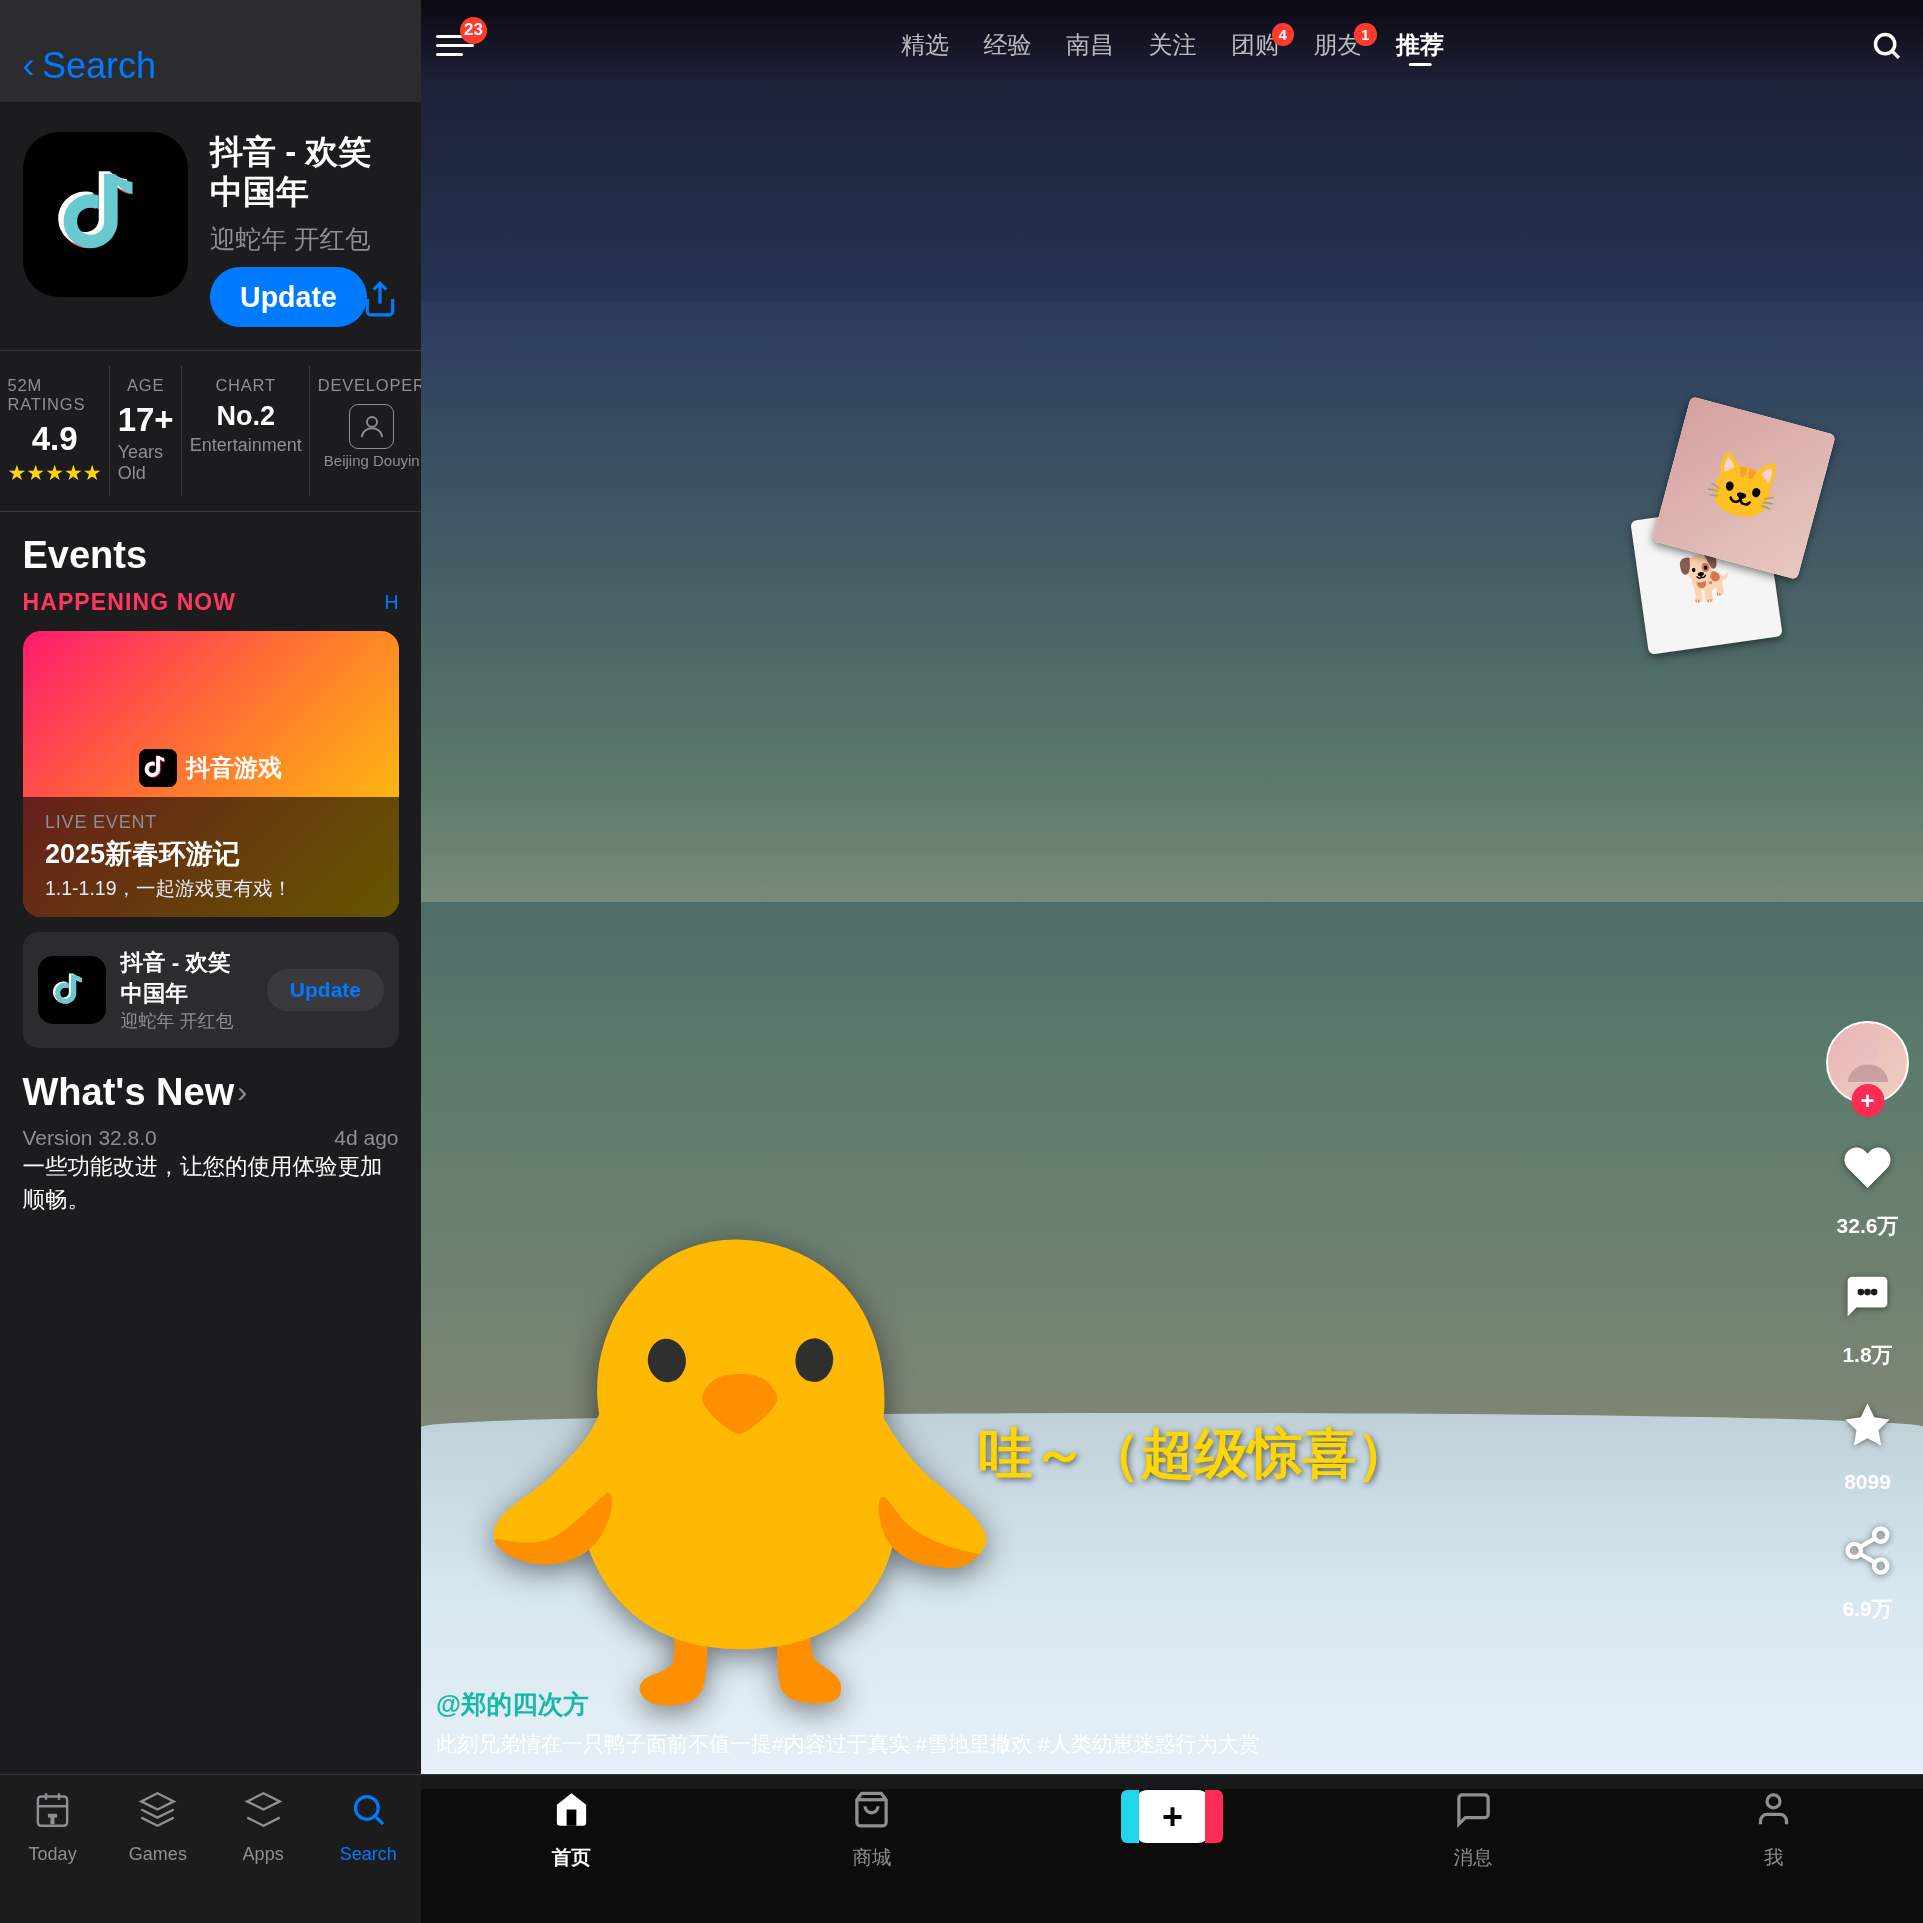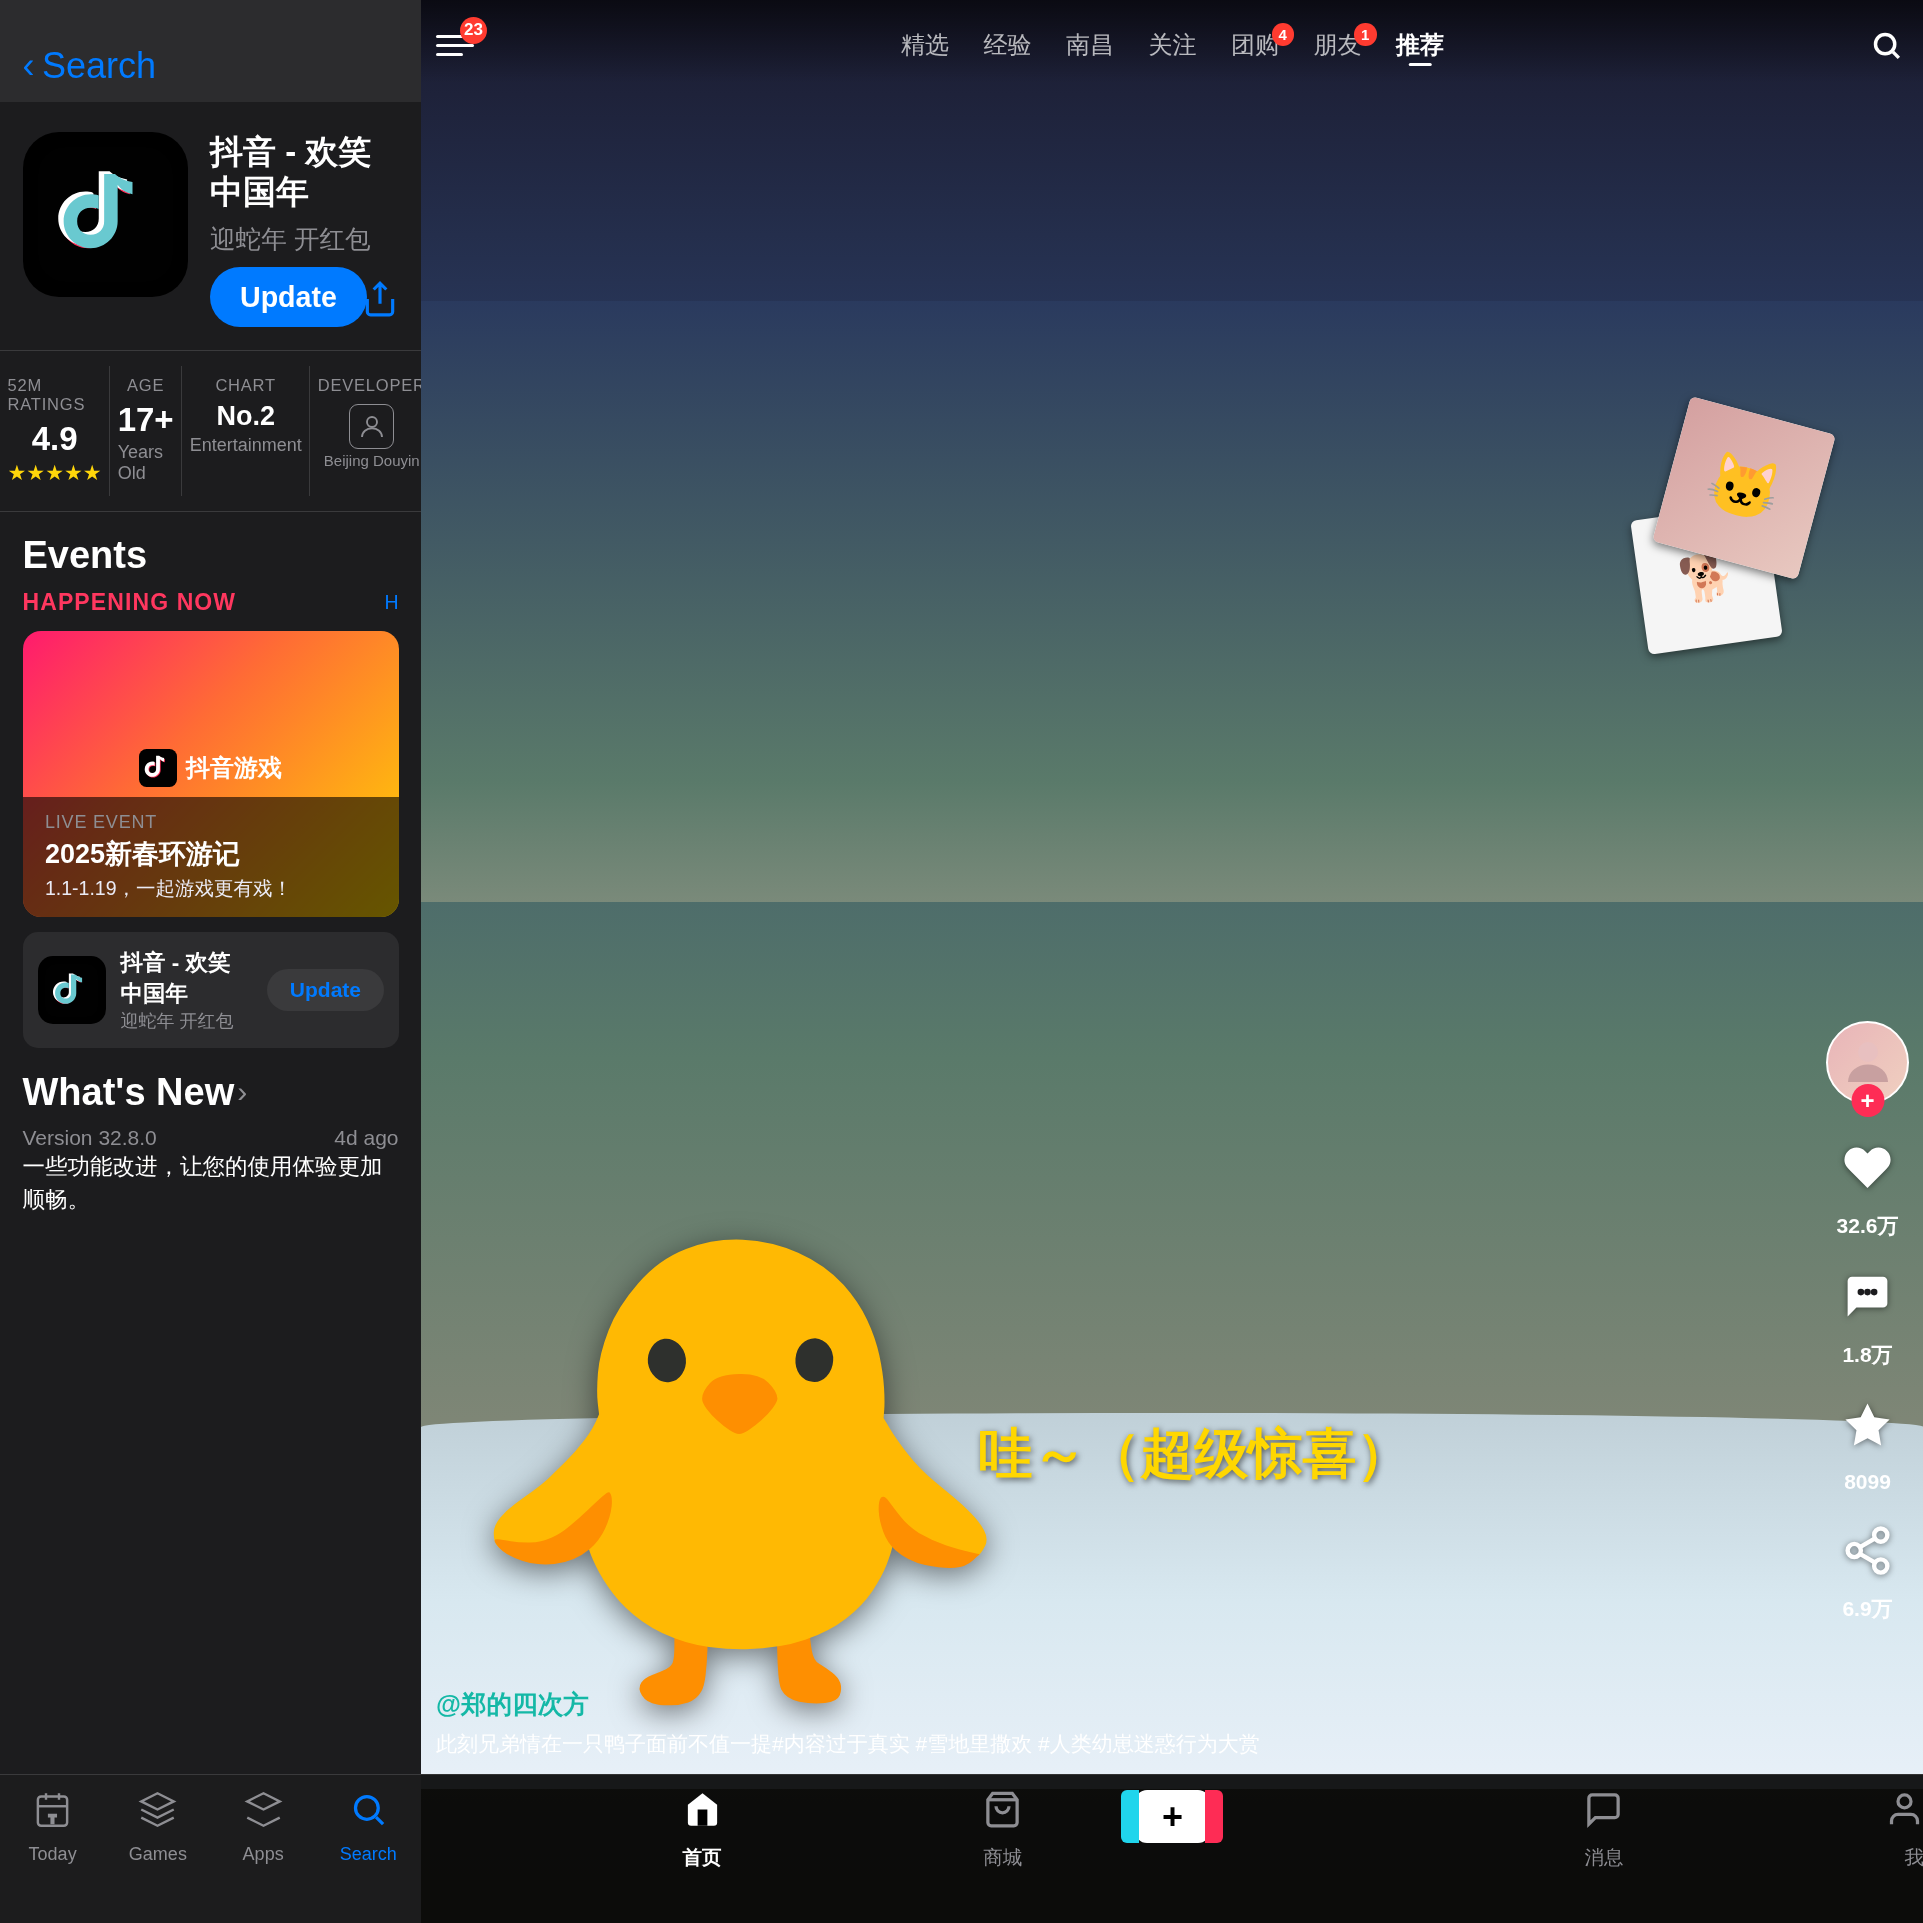--- a/index.html
+++ b/index.html
@@ -564,21 +564,21 @@
       border-top: 0.8px solid #333;
       display: flex;
       align-items: flex-start;
       padding-top: 15px;
       z-index: 10;
     }
     .tiktok-tab {
       flex: 1;
       display: flex;
       flex-direction: column;
-      align-items: flex-end;
+      align-items: center;
       gap: 6px;
       cursor: pointer;
     }
     .tiktok-tab-icon {
       font-size: 39px;
       color: #fff;
     }
     .tiktok-tab-label {
       font-size: 19.5px;
       color: #fff;

